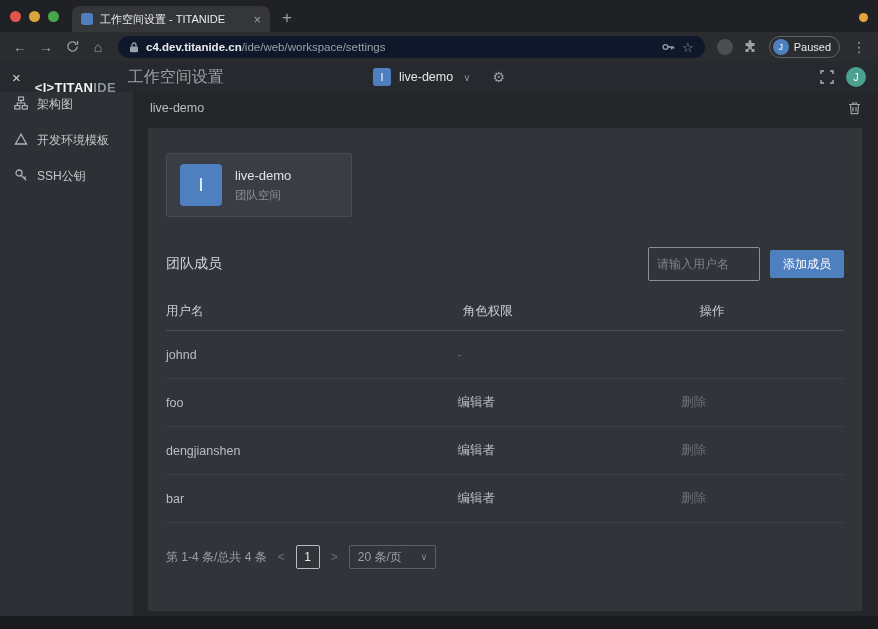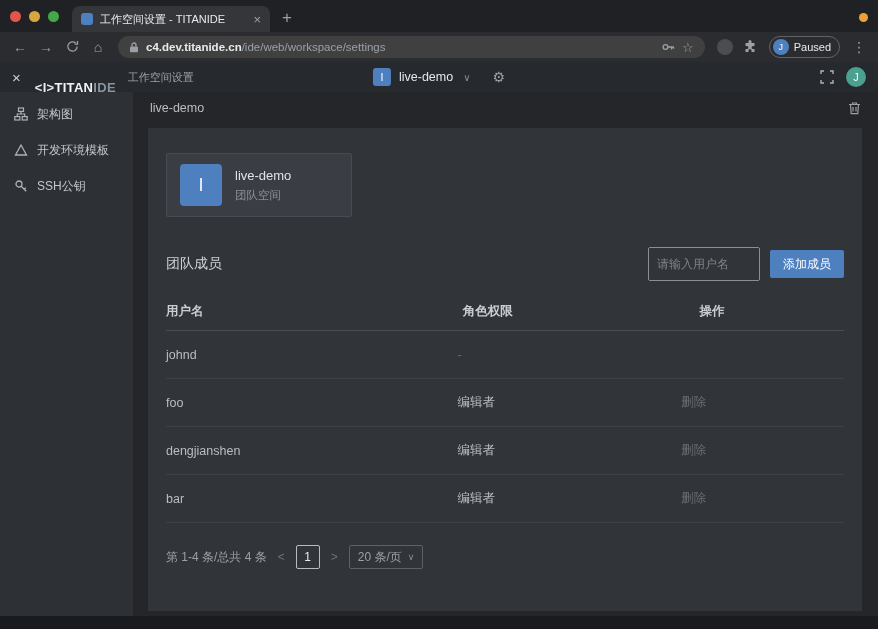--- a/index.html
+++ b/index.html
@@ -24,21 +24,21 @@
   }
   .favicon { width: 12px; height: 12px; border-radius: 3px; background: #4e80c0; flex: none;
     display: flex; align-items: center; justify-content: center; color: #fff; font-size: 7px; }
   .tab-title { flex: 1; overflow: hidden; white-space: nowrap; text-overflow: ellipsis; }
   .tab-close { color: #9aa0a6; font-size: 13px; line-height: 1; }
   .newtab { color: #9aa0a6; font-size: 17px; margin: 0 0 4px 12px; }
   .update-dot { margin-left: auto; margin-bottom: 10px; width: 9px; height: 9px; border-radius: 50%; background: #e8a33d; }
   .toolbar { height: 30px; background: #2b2c2f; display: flex; align-items: center; padding: 0 8px; gap: 2px; }
   .nav-ic { color: #9aa0a6; font-size: 14px; width: 24px; text-align: center; line-height: 1; }
   .omnibox {
-    flex: 1; height: 22px; background: #404040; border-radius: 11px; margin: 0 6px;
+    flex: 1; height: 22px; background: #0f172a; border-radius: 11px; margin: 0 6px;
     display: flex; align-items: center; gap: 7px; padding: 0 11px; font-size: 11.5px;
   }
   .lock { color: #9aa0a6; display: flex; }
   .url { flex: 1; white-space: nowrap; overflow: hidden; }
   .url .host { color: #e8eaed; font-weight: bold; }
   .url .path { color: #9aa0a6; }
   .omni-ic { color: #9aa0a6; display: flex; font-size: 13px; }
   .ext-circle { width: 16px; height: 16px; border-radius: 50%; background: #4a4d51; margin: 0 4px; }
   .puzzle { color: #9aa0a6; display: flex; margin: 0 4px; }
   .paused-pill {
@@ -48,35 +48,35 @@
   .mini-avatar { width: 16px; height: 16px; border-radius: 50%; background: #4e80c0; color: #fff;
     font-size: 9px; display: flex; align-items: center; justify-content: center; }
   .menu-dots { color: #9aa0a6; font-size: 14px; padding: 0 4px; }
   
   .app-header { height: 30px; background: #26292d; display: flex; align-items: center; padding: 0 12px; }
   .close-x { color: #cfd3d7; font-size: 15px; margin-right: 14px; }
   .logo { font-size: 13px; font-weight: bold; letter-spacing: 0.3px; margin-top: 20px; }
   .logo .mark { color: #e8eaed; }
   .logo .titan { color: #f1f3f5; }
   .logo .ide { color: #8a93a0; }
-  .page-title { color: #9aa0a6; font-size: 11px; margin-left: 12px; }
+  .page-title { color: #9aa0a6; font-size: 16px; margin-left: 12px; }
   .ws-center { position: absolute; left: 50%; transform: translateX(-50%); display: flex; align-items: center; gap: 8px; }
   .ws-icon { width: 18px; height: 18px; border-radius: 3px; background: #4e80c0; color: #fff;
     font-size: 11px; display: flex; align-items: center; justify-content: center; }
   .ws-name { color: #e4e7ea; font-size: 12.5px; }
   .ws-chevron { color: #8a8f95; font-size: 10px; margin-left: 2px; }
   .gear { color: #9aa0a6; font-size: 14px; margin-left: 14px; }
   .hdr-right { margin-left: auto; display: flex; align-items: center; gap: 12px; }
   .fullscreen { color: #aeb3b9; display: flex; }
   .avatar { width: 20px; height: 20px; border-radius: 50%; background: #4ba08f; color: #fff;
     font-size: 11px; display: flex; align-items: center; justify-content: center; }
   
   .app-body { display: flex; height: 537px; background: #24262a; position: relative; }
   .sidebar { width: 133px; background: #2d3034; padding-top: 4px; flex: none; }
-  .side-item { height: 36px; display: flex; align-items: center; gap: 9px; padding: 0 14px;
+  .side-item { height: 36px; display: flex; gap: 9px; padding: 0 14px;
     color: #c3c7cc; font-size: 12px; }
   .side-item .ic { color: #aeb3b9; display: flex; flex: none; }
   .content { flex: 1; display: flex; flex-direction: column; min-width: 0; }
   .content-header { height: 32px; display: flex; align-items: center; padding: 0 17px; color: #b9bec4; font-size: 12.5px; }
   .trash { margin-left: auto; color: #9aa0a6; display: flex; }
   .panel { flex: 1; margin: 4px 16px 18px 15px; background: #313439; padding: 25px 18px 20px; }
   
   .ws-card { width: 186px; background: #3a3e44; border: 1px solid #474b52; border-radius: 2px;
     display: flex; align-items: center; gap: 13px; padding: 10px 13px; margin-bottom: 30px; }
   .ws-card-icon { width: 42px; height: 42px; border-radius: 4px; background: #4e80c0; color: #fff;
@@ -87,33 +87,33 @@
   .members-bar { display: flex; align-items: center; margin-bottom: 12px; }
   .members-title { color: #ced3d9; font-size: 14px; }
   .user-input { margin-left: auto; width: 112px; height: 27px; background: transparent;
     border: 1px solid #8a8f96; border-radius: 2px; color: #d6d9dc; font-size: 12px; padding: 16px 8px;
     font-family: "Liberation Sans", sans-serif; }
   .user-input::placeholder { color: #7d838a; }
   .add-btn { margin-left: 10px; height: 28px; background: #4e80c0; border: none; border-radius: 2px;
     color: #fff; font-size: 12px; padding: 0 13px; font-family: "Liberation Sans", sans-serif; }
   
   .thead { display: flex; align-items: center; height: 38px; border-bottom: 1px solid #4a4e54;
-    color: #c9ced4; font-size: 12.5px; font-weight: bold; gap: 38px; }
+    color: #c9ced4; font-size: 12.5px; font-weight: normal; gap: 38px; }
   .trow { display: flex; align-items: center; height: 48px; border-bottom: 1px solid #3d4046;
     color: #b9bec5; font-size: 12.5px; }
   .c1 { width: 43%; } .c2 { width: 33%; } .c3 { width: 24%; }
   .action { color: #686d74; }
   
   .pagination { display: flex; align-items: center; justify-content: flex-start; gap: 9px;
     margin-top: 22px; color: #9aa0a6; font-size: 12px; }
   .pg-arrow { color: #6e7278; font-size: 12px; padding: 0 2px; }
   .pg-num { width: 24px; height: 24px; border: 1px solid #b8bcc1; border-radius: 2px; color: #e8eaed;
     display: flex; align-items: center; justify-content: center; }
   .pg-size { height: 24px; border: 1px solid #5d6167; border-radius: 2px; color: #9aa0a6;
-    display: flex; align-items: center; gap: 6px; padding: 0 8px; }
+    display: flex; align-items: center; gap: 19px; padding: 0 8px; }
   .pg-size .chev { font-size: 9px; color: #8a8f95; }
   .bottom-strip { position: absolute; left: 0; bottom: 0; width: 100%; height: 13px; background: #191b1e; }
 </style>
 </head>
 <body>
 
 <div class="tabstrip">
   <div class="traffic">
     <span class="tdot red"></span>
     <span class="tdot yellow"></span>

